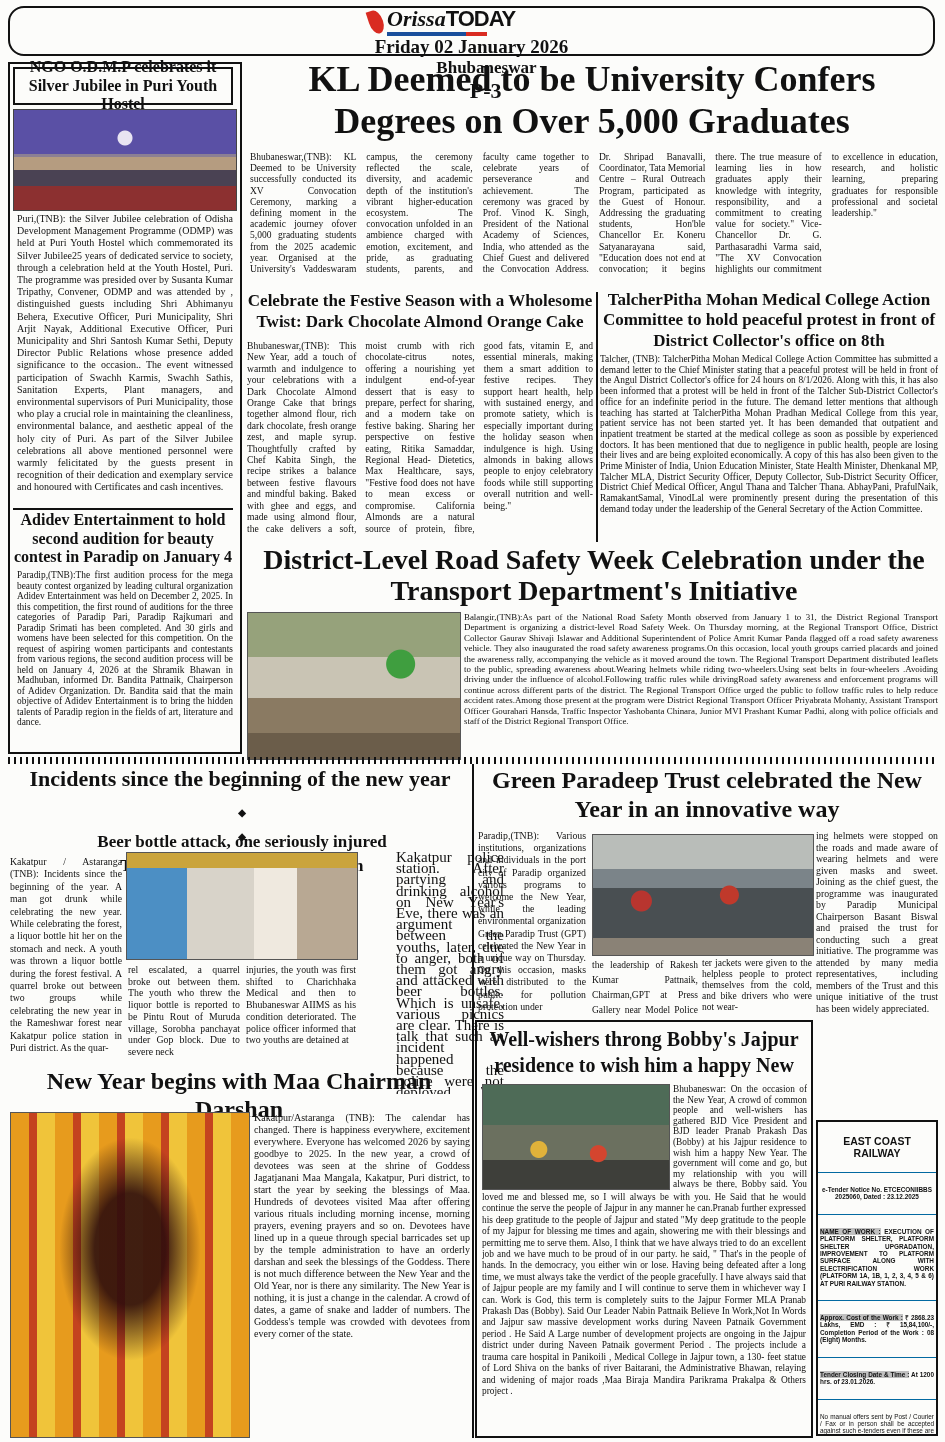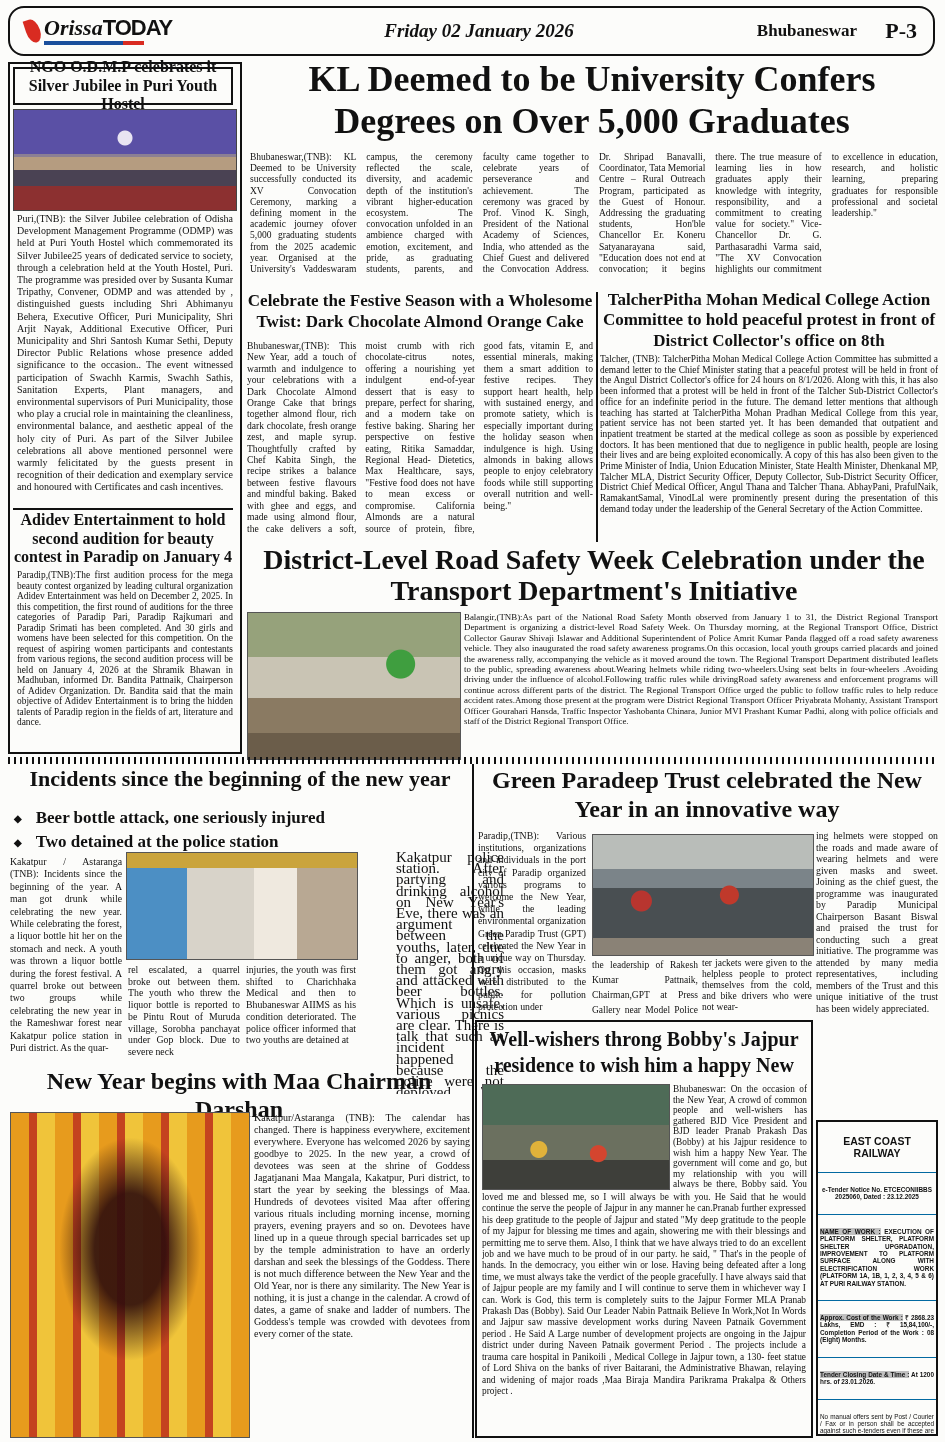--- a/index.html
+++ b/index.html
@@ -1,17 +1,17 @@
 <!DOCTYPE html>
 <html><head>
 <meta charset="utf-8">
 <style>
   html,body{margin:0;padding:0;background:#e8e8e4;}
   #page{position:relative;width:945px;height:1442px;background:#fcfcfa;font-family:"Liberation Serif",serif;color:#111;overflow:hidden;margin:0 auto;}
-  .abs{position:absolute;}
+  .abs{position:absolute;flex-direction:column;}
   .just{text-align:justify;text-justify:inter-word;overflow:hidden;}
   .ctr{text-align:center;}
   .bold{font-weight:700;}
   
   #masthead{left:8px;top:6px;width:927px;height:50px;border:2px solid #111;border-radius:16px;display:flex;align-items:center;padding:0 16px;box-sizing:border-box;}
   .logo-wrap{display:flex;align-items:center;gap:4px;width:205px;}
   .feather{width:14px;height:24px;background:#d92b21;border-radius:0 70% 60% 70%;transform:rotate(-18deg);}
   .logo-text{line-height:1;}
   .logo-first{font-style:italic;font-weight:700;font-size:22px;}
   .logo-second{font-family:"Liberation Sans",sans-serif;font-weight:700;font-size:22px;letter-spacing:-1px;}
@@ -101,21 +101,21 @@
 <div id="page">
 
   <div id="masthead" class="abs">
     <div class="logo-wrap">
       <span class="feather"></span>
       <span class="logo-text">
         <span class="logo-first">Orissa</span><span class="logo-second">TODAY</span>
         <div class="logo-bars"></div>
       </span>
     </div>
-    <div class="mast-date" style="flex:1;text-align:center;font-style:italic;">Friday 02 January 2026</div>
+    <div class="mast-date" style="flex:1;text-align:center;">Friday 02 January 2026</div>
     <div class="mast-city" style="width:130px;text-align:right;">Bhubaneswar</div>
     <div class="mast-page" style="width:60px;text-align:right;">P-3</div>
   </div>
 
   <div id="leftbox" class="abs">
     <div id="ngo-hl" class="abs hl ctr">NGO O.D.M.P celebrates it Silver Jubilee in Puri Youth Hostel</div>
     <div id="ngo-photo" class="abs"></div>
     <div id="ngo-body" class="abs just">Puri,(TNB): the Silver Jubilee celebration of Odisha Development Management Programme (ODMP) was held at Puri Youth Hostel which  commemorated its Silver Jubilee25 years of dedicated service to society, through a celebration held at the Youth Hostel, Puri. The programme was presided over by  Susanta Kumar Tripathy, Convener, ODMP and was attended by , distinguished guests including Shri Abhimanyu Behera, Executive Officer, Puri Municipality, Shri Arjit Nayak, Additional Executive Officer, Puri Municipality and Shri Santosh Kumar Sethi, Deputy Director Public Relations  whose presence added significance to the occasion.. The event witnessed participation of Swachh Karmis, Swachh Sathis, Sanitation Experts, Plant managers, and environmental supervisors of Puri Municipality, those who play a crucial role in maintaining the cleanliness, environmental balance, and aesthetic appeal of the holy city of Puri. As part of the Silver Jubilee celebrations all above mentioned personnel were warmly felicitated by the guests present in recognition of their dedication and exemplary service and honoured with Certificates and  cash incentives.</div>
     <div id="adidev-hl" class="abs hl ctr">Adidev Entertainment to hold second audition for beauty contest in Paradip on January 4</div>
     <div id="adidev-body" class="abs just">Paradip,(TNB):The first audition process for the mega beauty contest organized by leading cultural organization Adidev Entertainment was held on December 2, 2025. In this competition, the first round of auditions for the three categories of Paradip Pari, Paradip Rajkumari and Paradip Srimati has been completed. And 30 girls and womens have been selected for this competition. On the request of aspiring  women participants and contestants from various regions, the second audition process will be held on January 4, 2026 at the Shramik Bhawan in Madhuban, informed Dr. Bandita Pattnaik, Chairperson of Adidev Organization. Dr. Bandita said that the main objective of Adidev Entertainment is to bring the hidden talents of Paradip region in the fields of art, literature and dance.</div>

